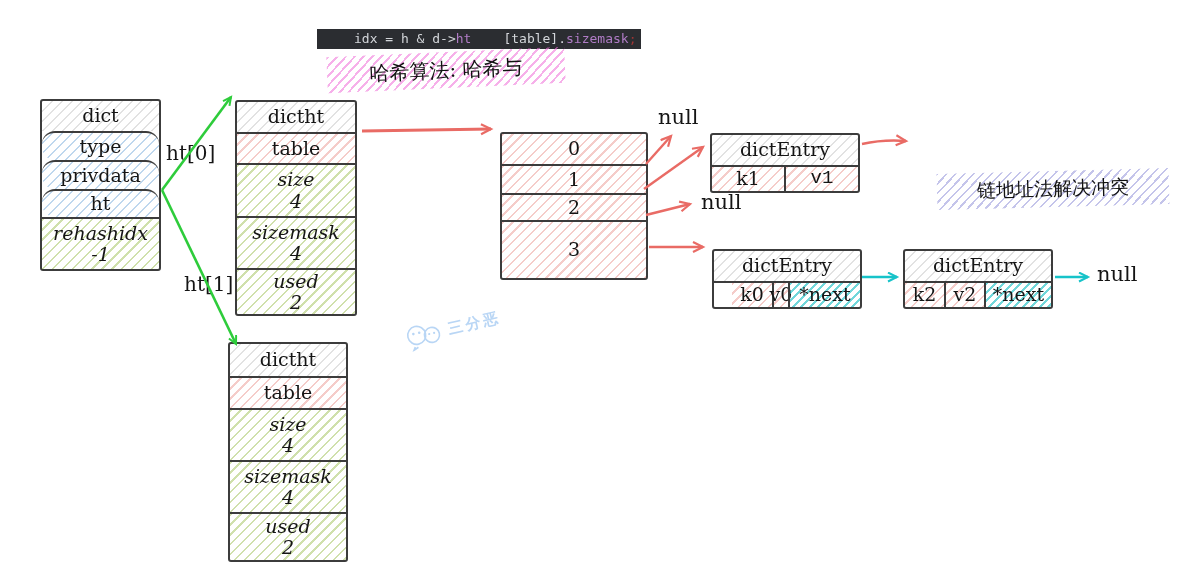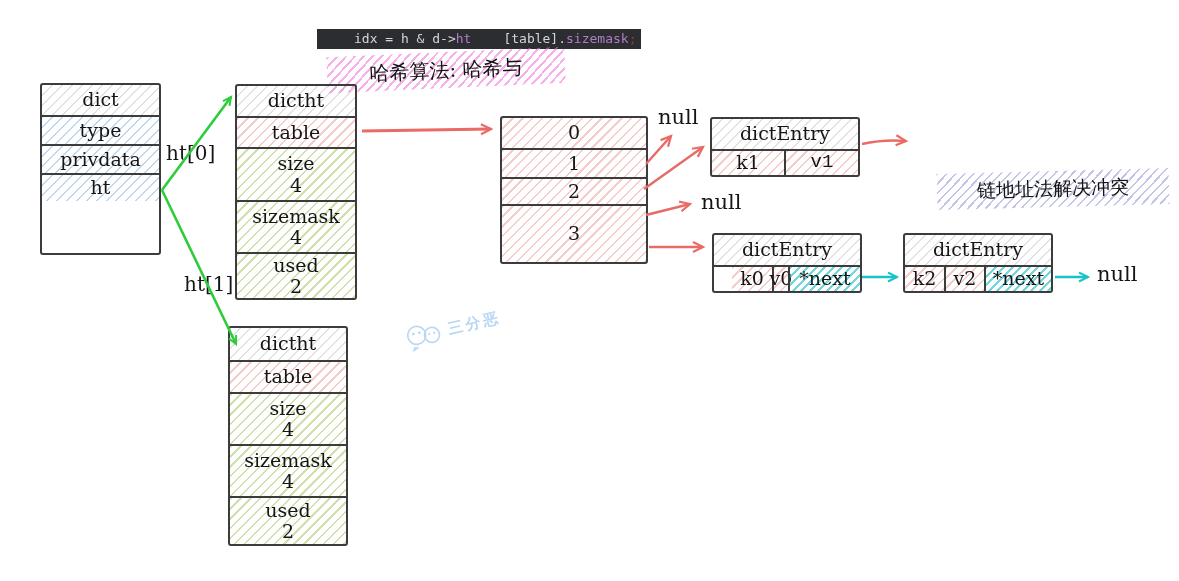--- a/index.html
+++ b/index.html
@@ -2,29 +2,29 @@
 <html><head>
 <meta charset="utf-8">
 <style>
   html,body { margin:0; padding:0; background:#ffffff; }
   #canvas {
     position:relative; width:1179px; height:581px; overflow:hidden;
     background:#ffffff; font-family:"DejaVu Serif", serif; color:#151515;
   }
   
   .h-gray    { background:repeating-linear-gradient(135deg, rgba(165,165,165,.32) 0 1.4px, transparent 1.4px 7px); }
-  .h-blue    { background:repeating-linear-gradient(135deg, rgba(127,176,221,.50) 0 1.4px, transparent 1.4px 7px); }
-  .h-green   { background:repeating-linear-gradient(135deg, rgba(169,199,104,.55) 0 1.6px, transparent 1.6px 7px); }
+  .h-blue    { background:repeating-linear-gradient(135deg, rgba(127,176,221,.50) 0 1.4px, transparent 1.4px 7px);border-radius:13px; }
+  .h-green   { background:repeating-linear-gradient(135deg, rgba(169,199,104,.55) 0 1.6px, transparent 1.6px 7px);font-style:italic; }
   .h-pink    { background:repeating-linear-gradient(135deg, rgba(235,154,148,.50) 0 1.6px, transparent 1.6px 7px); }
   .h-cyan    { background:repeating-linear-gradient(135deg, rgba(37,194,199,.65) 0 2px,   transparent 2px 6px); }
   .h-magenta { background:repeating-linear-gradient(135deg, rgba(239,111,216,.55) 0 2px,  transparent 2px 6.5px); }
   .h-lav     { background:repeating-linear-gradient(135deg, rgba(138,138,214,.50) 0 1.6px, transparent 1.6px 6.5px); }
 
   .box { position:absolute; border:2px solid #3c3c3c; border-radius:3px; box-sizing:border-box;
-         display:flex; flex-direction:column; }
+         display:flex; flex-direction:column;margin-top:16px; }
   .row { border-top:2px solid #3c3c3c; box-sizing:border-box; display:flex; flex-direction:column;
          align-items:center; justify-content:center; font-size:19px; line-height:1.12; }
   .row:first-child { border-top:none; }
   .cells { flex-direction:row; align-items:stretch; padding:0; }
   .cell { border-left:2px solid #3c3c3c; box-sizing:border-box; display:flex;
           align-items:center; justify-content:center; font-size:19px; }
   .cell:first-child { border-left:none;text-align:right; }
 
   .floating { position:absolute; font-size:20px; }
   .note { position:absolute; display:flex; align-items:center; justify-content:center;
@@ -64,20 +64,24 @@
       </div>
     <div class="row h-blue" style="height:29px;">
         <span>type</span>
       </div>
     <div class="row h-blue" style="height:29px;">
         <span>privdata</span>
       </div>
     <div class="row h-blue" style="height:28px;">
         <span>ht</span>
       </div>
+    <div class="row h-green" style="flex:1;">
+      <span>rehashidx</span>
+      <span>-1</span>
+    </div>
   </div>
 
   <div class="floating" style="left:166px; top:141px;">ht[0]</div>
   <div class="floating" style="left:184px; top:272px;text-align:right;">ht[1]</div>
 
   <div class="box" style="left:235px; top:84px; width:122px; height:216px;">
     <div class="row h-gray" style="height:30px;">
         <span>dictht</span>
       </div>
     <div class="row h-pink" style="height:31px;">

